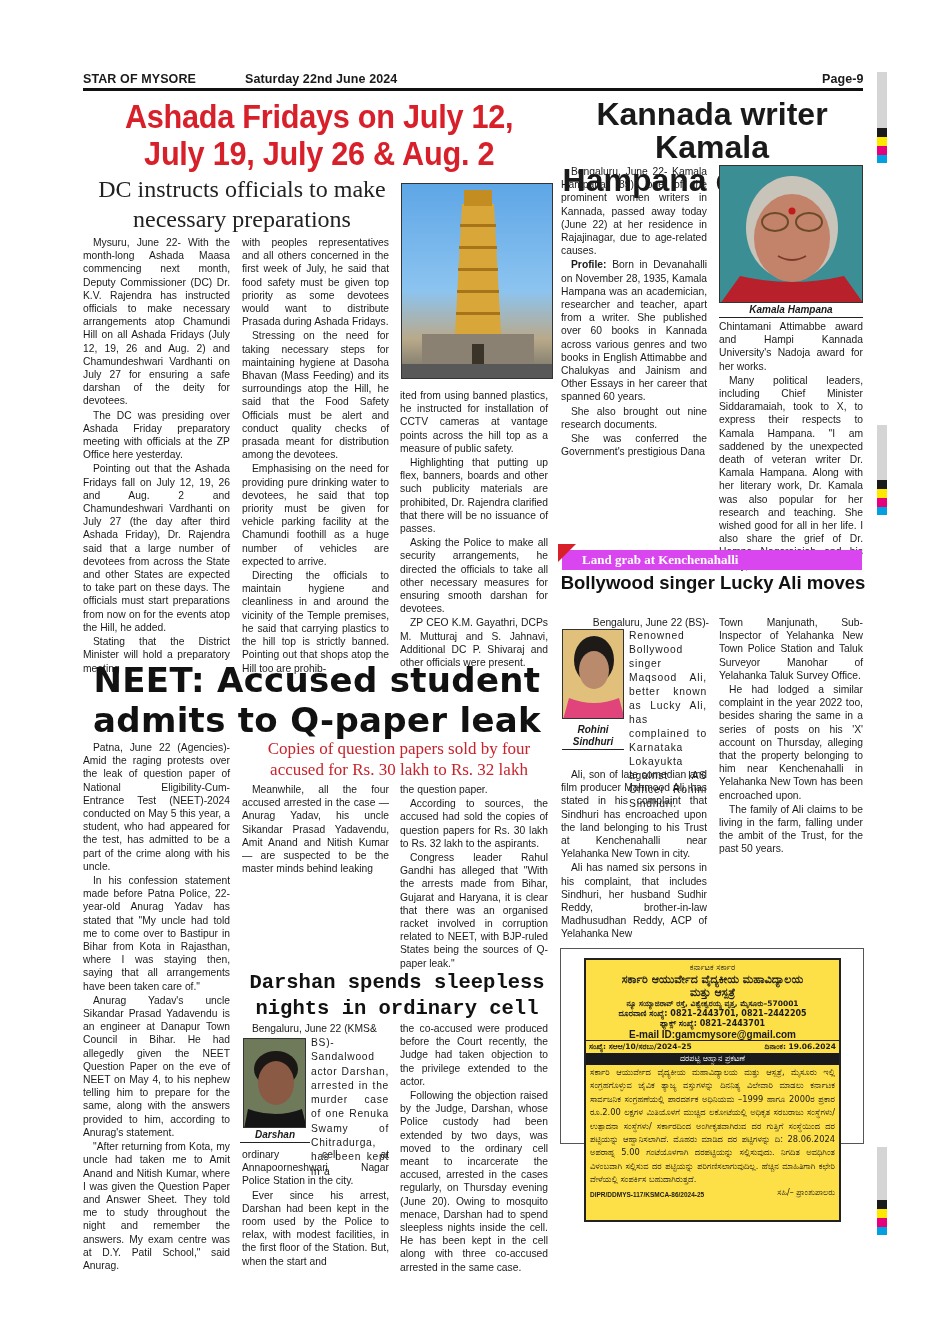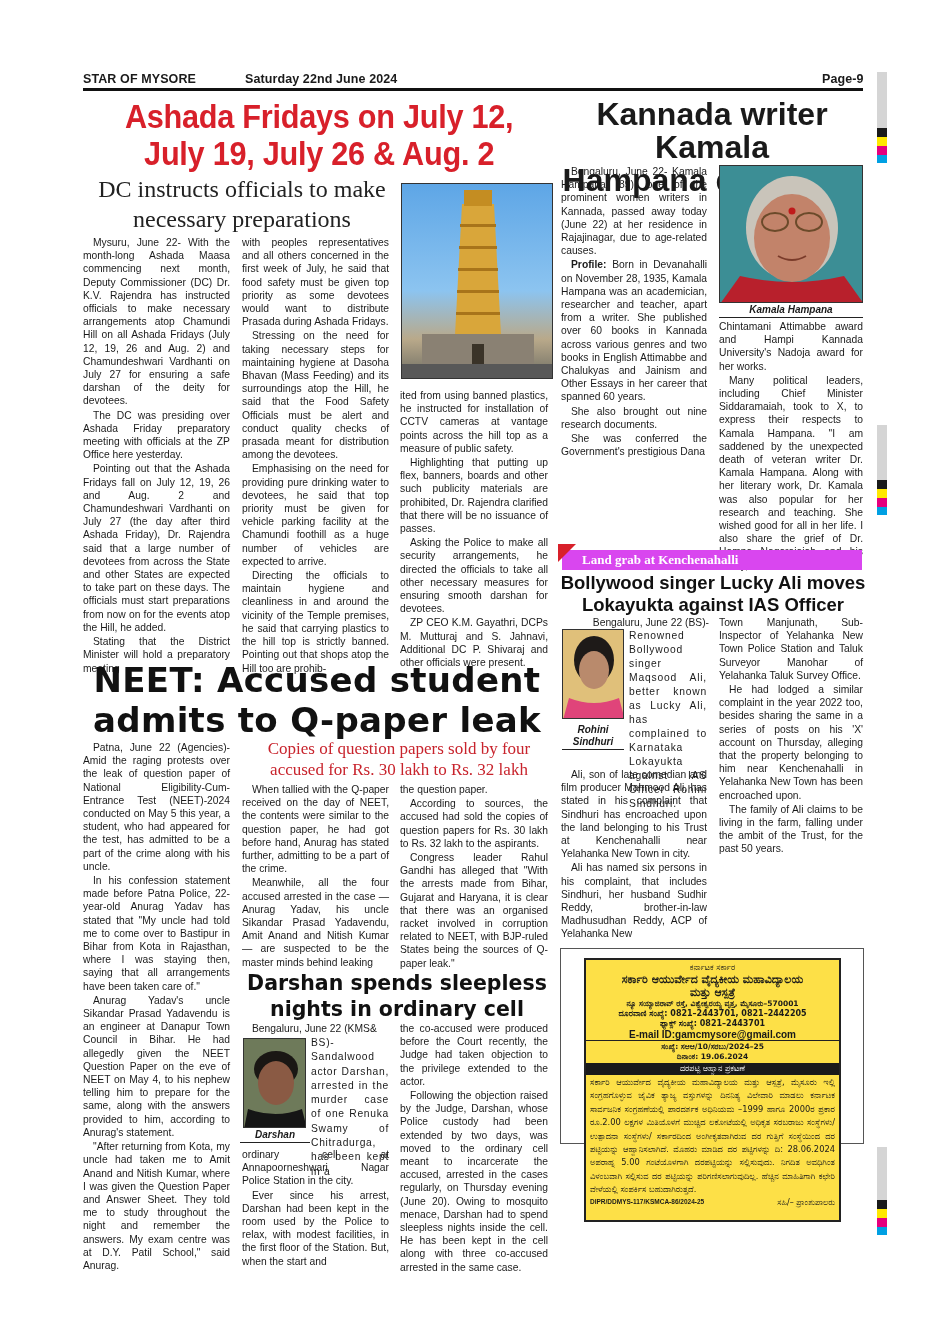--- a/index.html
+++ b/index.html
@@ -19,21 +19,21 @@
   .lucky-h { font-weight: bold; text-align: center; font-size: 18.5px; line-height: 22px; color: #111; }
   .photo { position: absolute; overflow: hidden; border: 1px solid #333; }
   .caption { position: absolute; font-style: italic; font-weight: bold; font-size: 10px; text-align: center; border-bottom: 1px solid #222; }
   .cmyk { position: absolute; left: 877px; width: 10px; }
   .cmyk div { width: 10px; }
   .label-bar { position: absolute; left: 562px; top: 550px; width: 300px; height: 20px; background: #d946ef; color: #fff; font-family: "Liberation Serif", serif; font-weight: bold; font-size: 13px; line-height: 20px; padding-left: 20px; }
   .label-tri { position: absolute; left: 558px; top: 544px; width: 0; height: 0; border-top: 18px solid #d8202a; border-right: 18px solid transparent; }
   .ad-frame { position: absolute; left: 560px; top: 948px; width: 304px; height: 196px; border: 1px solid #555; }
   .ad { position: absolute; left: 584px; top: 958px; width: 257px; height: 264px; border: 2px solid #222; font-size: 9px; text-align: center; background: #fde047; }
   .ad .kn { font-family: "DejaVu Sans", sans-serif; }
-  .ad .rowline { border-top: 1px solid #222; flex-direction: column; }
+  .ad .rowline { border-top: 1px solid #222; }
   .ad .blackbar { background: #1a1a1a; color: #fff; font-size: 8px; padding: 1px 0; }
   .ad .body { text-align: justify; font-size: 8.3px; line-height: 13.4px; padding: 1px 4px; }
 </style>
 </head>
 <body>
 
 <div class="hdr" style="left:83px;">STAR OF MYSORE</div>
 <div class="hdr" style="left:245px;">Saturday 22nd June 2024</div>
 <div class="hdr" style="left:822px;">Page-9</div>
 <div class="hdr-rule"></div>
@@ -134,21 +134,20 @@
     <p class="noind">Chintamani Attimabbe award and Hampi Kannada University's Nadoja award for her works.</p>
     <p>Many political leaders, including Chief Minister Siddaramaiah, took to X, to express their respects to Kamala Hampana. "I am saddened by the unexpected death of veteran writer Dr. Kamala Hampana. Along with her literary work, Dr. Kamala was also popular for her research and teaching. She wished good for all in her life. I also share the grief of Dr. Hampa Nagarajaiah and his family," the CM said.</p>
   </div>
 </section>
 
 <section>
   <div class="label-bar">Land grab at Kenchenahalli</div>
   <div class="label-tri"></div>
   <div class="abs lucky-h" style="left:558px;top:572px;width:310px;">
     <div>Bollywood singer Lucky Ali moves</div>
-    <div>Lokayukta against IAS Officer</div>
   </div>
   <div class="col" style="left:569px;top:616px;width:140px;text-align:right;">Bengaluru, June 22 (BS)-</div>
   <div class="photo" style="left:562px;top:629px;width:62px;height:90px;background:#d9b46a;">
     <svg width="62" height="90" viewBox="0 0 62 90">
       <rect width="62" height="90" fill="#e0c07a"></rect>
       <ellipse cx="31" cy="30" rx="20" ry="24" fill="#1e1a18"></ellipse>
       <ellipse cx="31" cy="40" rx="15" ry="19" fill="#b98a6c"></ellipse>
       <path d="M0 90 L6 68 Q31 78 56 68 L62 90 Z" fill="#e0447a"></path>
     </svg>
   </div>
@@ -177,32 +176,31 @@
     <div>Copies of question papers sold by four</div>
     <div>accused for Rs. 30 lakh to Rs. 32 lakh</div>
   </div>
   <div class="col" style="left:83px;top:741px;width:147px;">
     <p>Patna, June 22 (Agencies)- Amid the raging protests over the leak of question paper of National Eligibility-Cum-Entrance Test (NEET)-2024 conducted on May 5 this year, a student, who had appeared for the test, has admitted to be a part of the crime along with his uncle.</p>
     <p>In his confession statement made before Patna Police, 22-year-old Anurag Yadav has stated that "My uncle had told me to come over to Bastipur in Bihar from Kota in Rajasthan, where I was staying then, saying that all arrangements have been taken care of."</p>
     <p>Anurag Yadav's uncle Sikandar Prasad Yadavendu is an engineer at Danapur Town Council in Bihar. He had allegedly given the NEET Question Paper on the eve of NEET on May 4, to his nephew telling him to prepare for the same, along with the answers provided to him, according to Anurag's statement.</p>
     <p>"After returning from Kota, my uncle had taken me to Amit Anand and Nitish Kumar, where I was given the Question Paper and Answer Sheet. They told me to study throughout the night and remember the answers. My exam centre was at D.Y. Patil School," said Anurag.</p>
   </div>
   <div class="col" style="left:242px;top:783px;width:147px;">
-    <p>When tallied with the Q-paper received on the day of NEET, the contents were similar to the question paper, he had got before hand, Anurag has stated further, admitting to be a part of the crime.</p>
     <p>Meanwhile, all the four accused arrested in the case — Anurag Yadav, his uncle Sikandar Prasad Yadavendu, Amit Anand and Nitish Kumar — are suspected to be the master minds behind leaking</p>
   </div>
   <div class="col" style="left:400px;top:783px;width:148px;">
     <p class="noind">the question paper.</p>
     <p>According to sources, the accused had sold the copies of question papers for Rs. 30 lakh to Rs. 32 lakh to the aspirants.</p>
     <p>Congress leader Rahul Gandhi has alleged that "With the arrests made from Bihar, Gujarat and Haryana, it is clear that there was an organised racket involved in corruption related to NEET, with BJP-ruled States being the sources of Q-paper leak."</p>
   </div>
 </section>
 
 <section>
-  <div class="abs darshan-h" style="left:240px;top:970px;width:314px;">
+  <div class="abs darshan-h" style="left:240px;top:970px;width:314px;font-family:Liberation Mono, monospace;">
     <div>Darshan spends sleepless</div>
     <div>nights in ordinary cell</div>
   </div>
   <div class="col" style="left:252px;top:1022px;width:140px;">Bengaluru, June 22 (KMS&amp;</div>
   <div class="photo" style="left:243px;top:1038px;width:63px;height:90px;background:#4a4a3a;">
     <svg width="63" height="90" viewBox="0 0 63 90">
       <rect width="63" height="90" fill="#6e7a5a"></rect>
       <ellipse cx="32" cy="30" rx="22" ry="18" fill="#1a1714"></ellipse>
       <ellipse cx="32" cy="44" rx="18" ry="22" fill="#8a5a44"></ellipse>
       <path d="M0 90 L4 70 Q32 80 58 70 L63 90 Z" fill="#151515"></path>
@@ -228,17 +226,17 @@
   <div class="kn" style="font-size:7.5px;font-weight:bold;">ನ್ಯೂ ಸಯ್ಯಾಜಿರಾವ್ ರಸ್ತೆ, ವಿಶ್ವೇಶ್ವರಯ್ಯ ವೃತ್ತ, ಮೈಸೂರು–570001</div>
   <div class="kn" style="font-size:8px;font-weight:bold;">ದೂರವಾಣಿ ಸಂಖ್ಯೆ: 0821–2443701, 0821–2442205</div>
   <div class="kn" style="font-size:8px;font-weight:bold;">ಫ್ಯಾಕ್ಸ್ ಸಂಖ್ಯೆ: 0821–2443701</div>
   <div style="font-size:10px;font-weight:bold;">E-mail ID:gamcmysore@gmail.com</div>
   <div class="rowline kn" style="display:flex;justify-content:space-between;font-size:7.5px;font-weight:bold;padding:1px 3px;">
     <span>ಸಂಖ್ಯೆ: ಸಆಆ/10/ಸರಬು/2024–25</span>
     <span>ದಿನಾಂಕ: 19.06.2024</span>
   </div>
   <div class="blackbar kn">ದರಪಟ್ಟಿ ಆಹ್ವಾನ ಪ್ರಕಟಣೆ</div>
   <div class="body kn">ಸರ್ಕಾರಿ ಆಯುರ್ವೇದ ವೈದ್ಯಕೀಯ ಮಹಾವಿದ್ಯಾಲಯ ಮತ್ತು ಆಸ್ಪತ್ರೆ, ಮೈಸೂರು ಇಲ್ಲಿ ಸಂಗ್ರಹಗೊಳ್ಳುವ ಜೈವಿಕ ತ್ಯಾಜ್ಯ ವಸ್ತುಗಳನ್ನು ದಿನನಿತ್ಯ ವಿಲೇವಾರಿ ಮಾಡಲು ಕರ್ನಾಟಕ ಸಾರ್ವಜನಿಕ ಸಂಗ್ರಹಣೆಯಲ್ಲಿ ಪಾರದರ್ಶಕ ಅಧಿನಿಯಮ –1999 ಹಾಗೂ 2000ರ ಪ್ರಕಾರ ರೂ.2.00 ಲಕ್ಷಗಳ ಮಿತಿಯೊಳಗೆ ಮುಚ್ಚಿದ ಲಕೋಟೆಯಲ್ಲಿ ಅಧಿಕೃತ ಸರಬರಾಜು ಸಂಸ್ಥೆಗಳು/ ಉತ್ಪಾದನಾ ಸಂಸ್ಥೆಗಳು/ ಸರ್ಕಾರದಿಂದ ಅಂಗೀಕೃತವಾಗಿರುವ ದರ ಗುತ್ತಿಗೆ ಸಂಸ್ಥೆಯಿಂದ ದರ ಪಟ್ಟಿಯನ್ನು ಆಹ್ವಾನಿಸಲಾಗಿದೆ. ಮೊಹರು ಮಾಡಿದ ದರ ಪಟ್ಟಿಗಳನ್ನು ದಿ: 28.06.2024 ಅಪರಾಹ್ನ 5.00 ಗಂಟೆಯೊಳಗಾಗಿ ದರಪಟ್ಟಿಯನ್ನು ಸಲ್ಲಿಸುವುದು. ನಿಗದಿತ ಅವಧಿಗಿಂತ ವಿಳಂಬವಾಗಿ ಸಲ್ಲಿಸುವ ದರ ಪಟ್ಟಿಯನ್ನು ಪರಿಗಣಿಸಲಾಗುವುದಿಲ್ಲ. ಹೆಚ್ಚಿನ ಮಾಹಿತಿಗಾಗಿ ಕಛೇರಿ ವೇಳೆಯಲ್ಲಿ ಸಂಪರ್ಕಿಸ ಬಹುದಾಗಿರುತ್ತದೆ.</div>
-  <div style="display:flex;justify-content:space-between;align-items:flex-start;padding:0 4px;font-size:7px;">
+  <div style="display:flex;justify-content:space-between;align-items:flex-end;padding:0 4px;font-size:7px;">
     <span style="font-weight:bold;font-size:6.5px;">DIPR/DDMYS-117/KSMCA-86/2024-25</span>
     <span class="kn" style="font-size:8px;">ಸಹಿ/– ಪ್ರಾಂಶುಪಾಲರು</span>
   </div>
 </section>
 
 </body></html>

